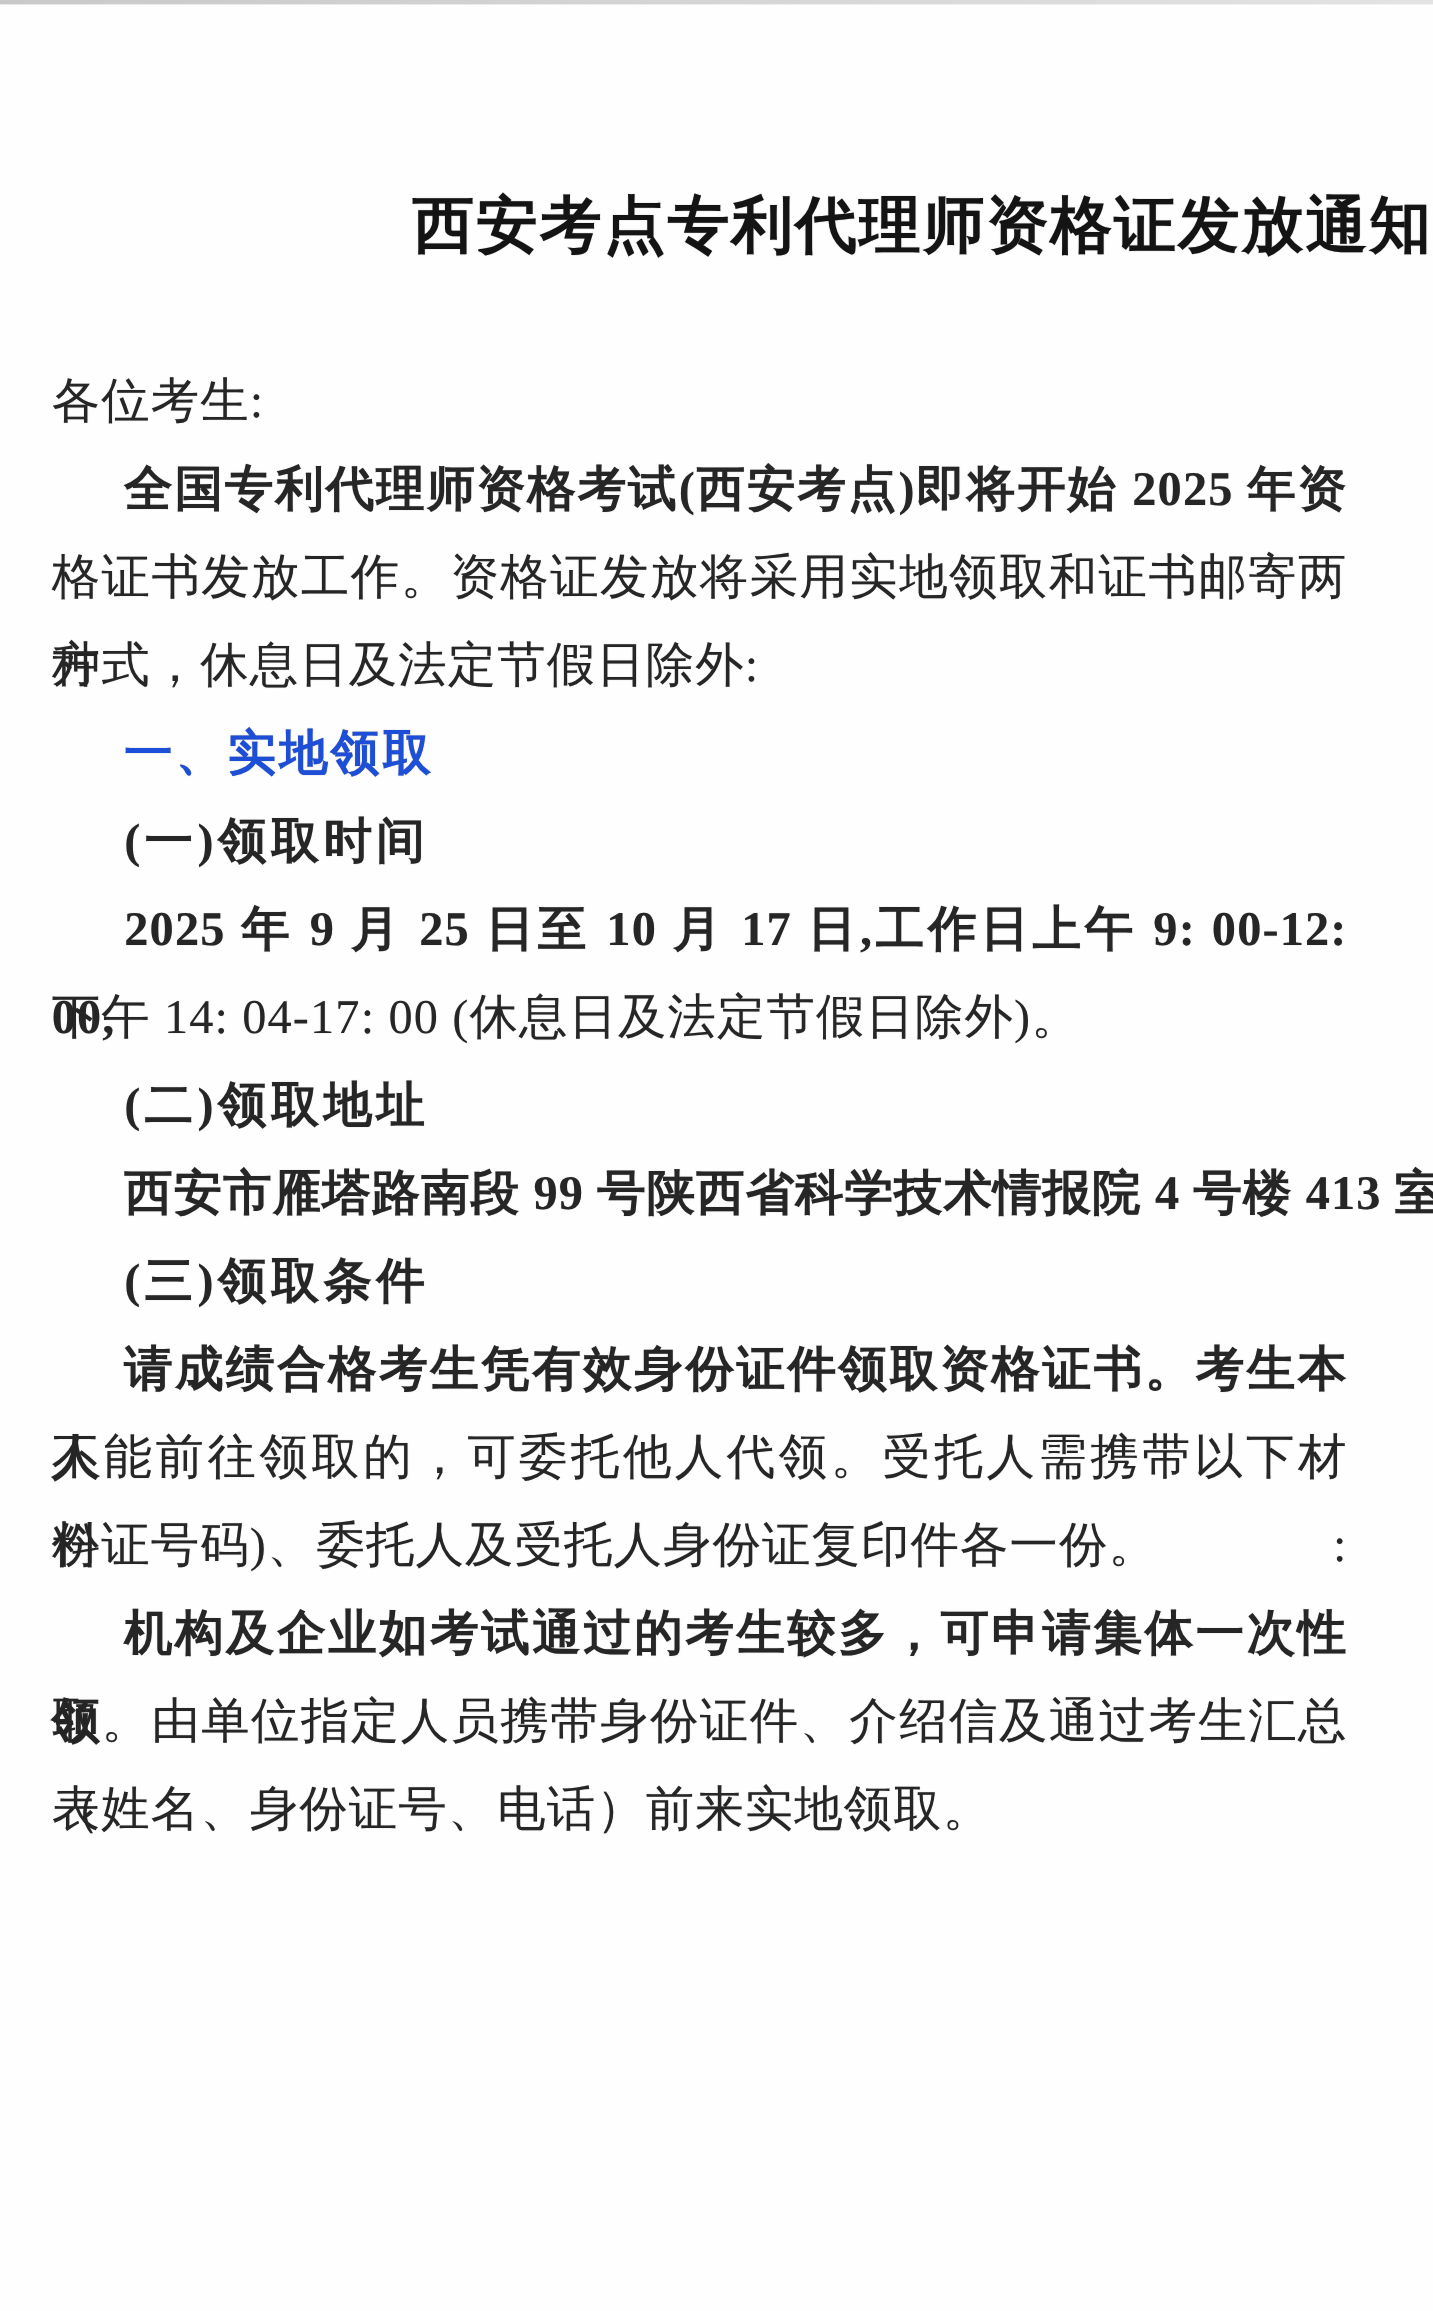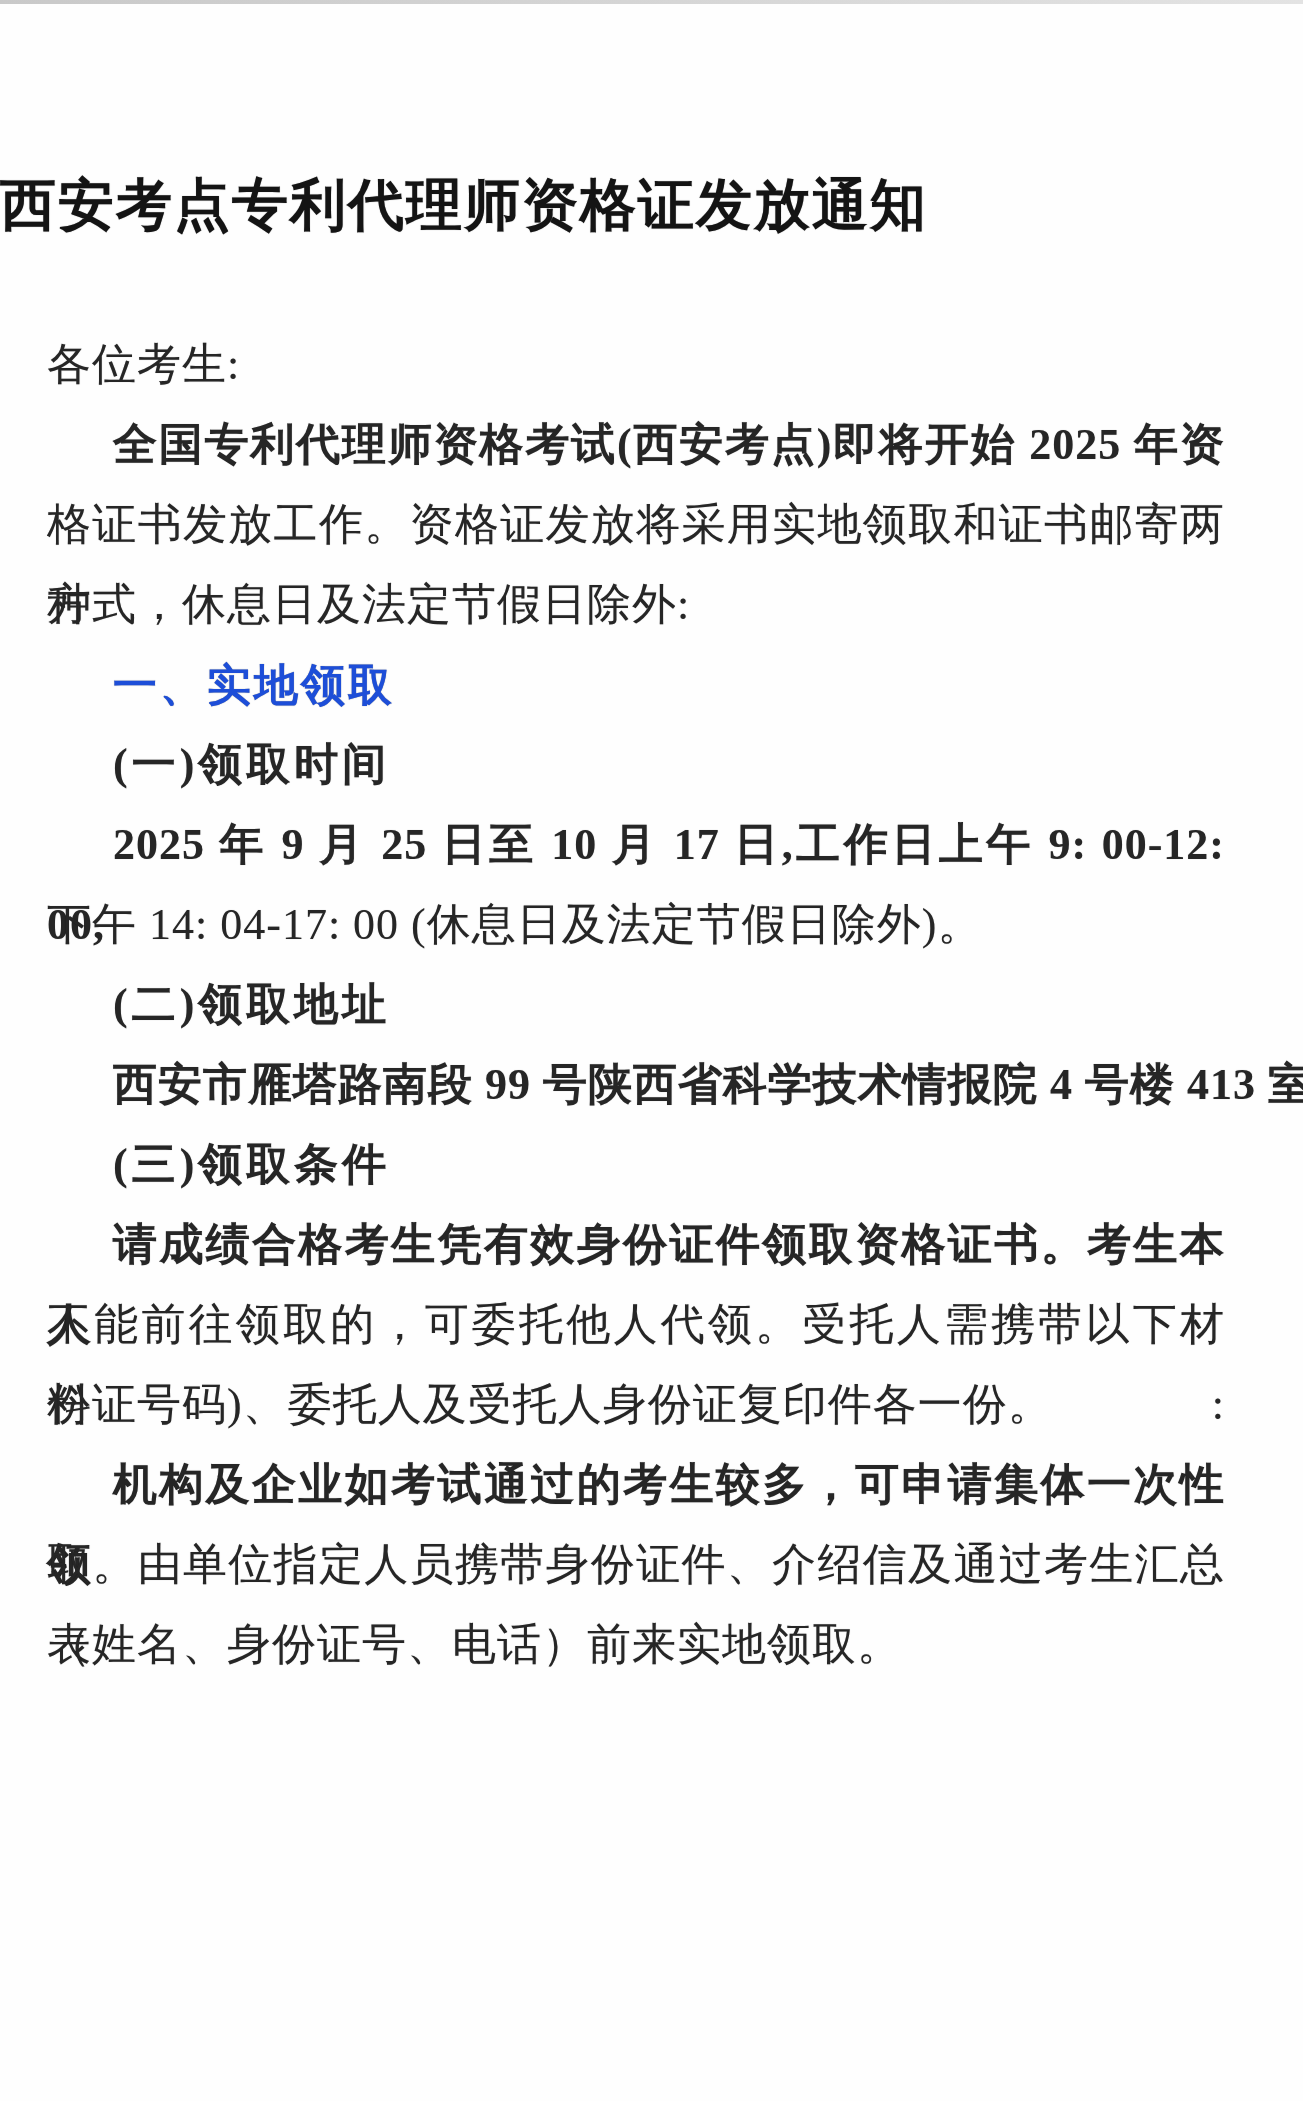--- a/index.html
+++ b/index.html
@@ -18,21 +18,21 @@
   }
   .scan-edge {
     position: absolute;
     top: 0; left: 0; right: 0;
     height: 4px;
     background: linear-gradient(to right, #c9c9c9, #d8d8d8 60%, #e3e3e3);
   }
   .title {
     margin: 170px 0 0 0;
     line-height: 70px;
-    text-align: left;
+    text-align: right;
     font-size: 56px;
     font-weight: 700;
     letter-spacing: 2px;
     font-family: "Liberation Sans", "DejaVu Sans", sans-serif;
     color: #141414;
     text-shadow: 0 0 1px rgba(0,0,0,0.45);
   }
   .doc-body {
     margin: 85px 78px 0 47px;
     font-size: 44px;

